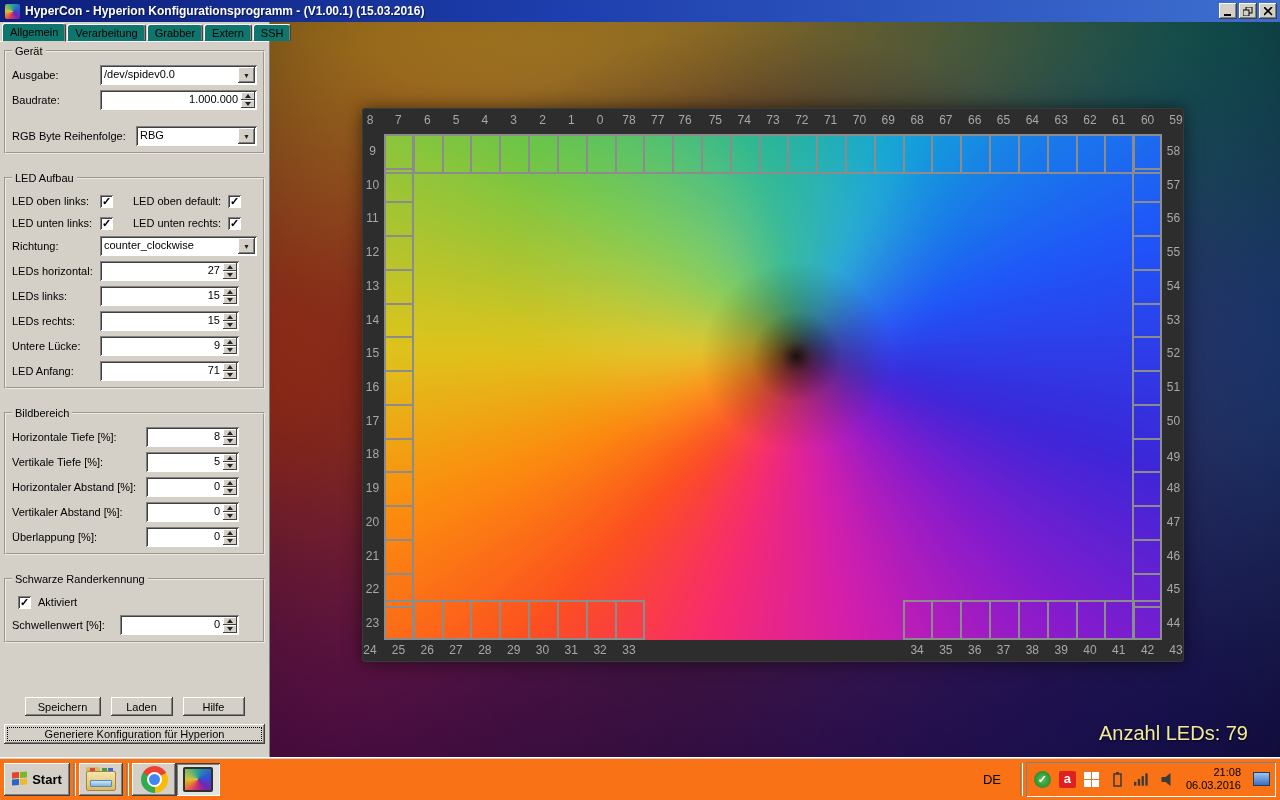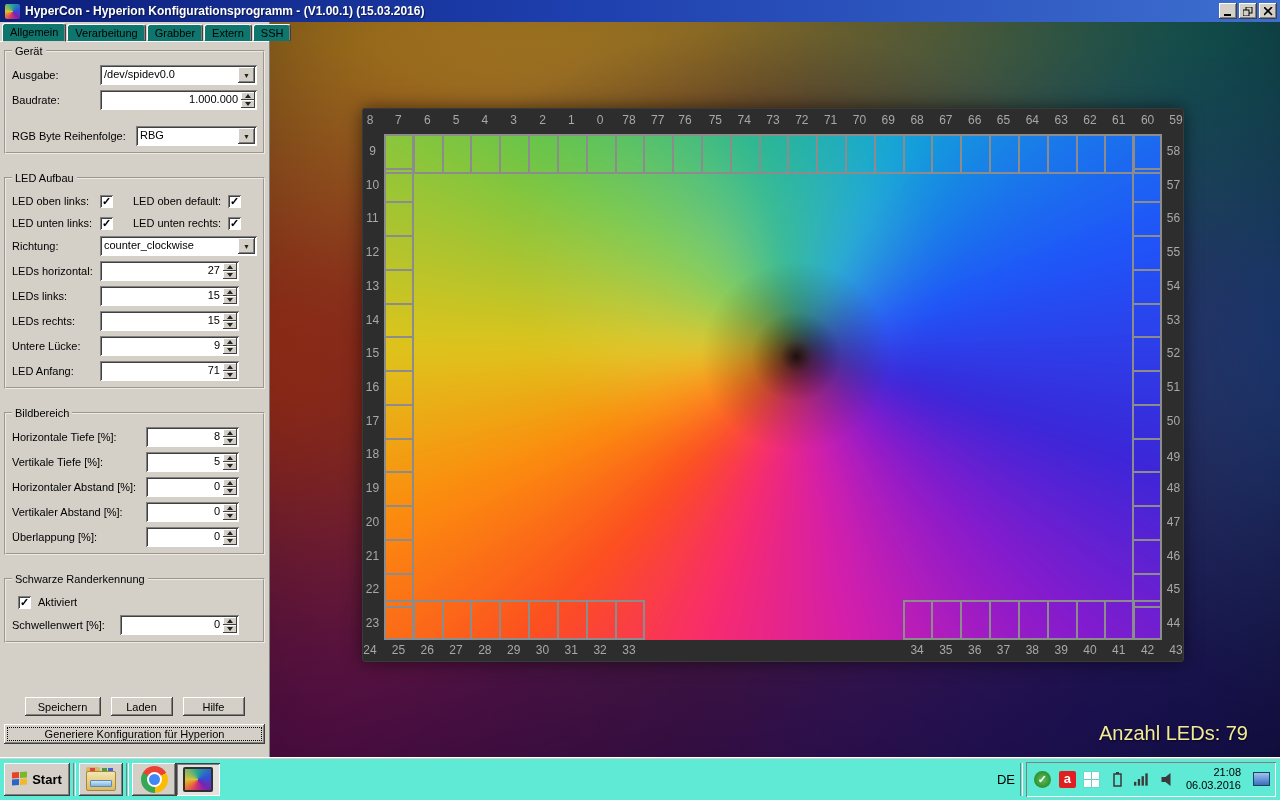--- a/index.html
+++ b/index.html
@@ -106,21 +106,21 @@
   #num-bottom { position:absolute; left:22px; bottom:3px; width:778px; height:16px; }
   #num-top .num, #num-bottom .num { transform:translateX(-50%); }
   #num-left { position:absolute; left:0; top:26px; width:21px; height:506px; }
   #num-right { position:absolute; right:0; top:26px; width:21px; height:506px; }
   #num-left .num, #num-right .num { transform:translateY(-50%); left:0; width:100%; text-align:center; }
 
   #led-count { position:absolute; right:32px; bottom:12px; font-size:20px; color:#f2eb96;
     text-shadow:1px 1px 2px rgba(0,0,0,.6); }
 
   
-  #taskbar { position:absolute; left:0; top:757px; width:1280px; height:43px; background:#5eead4;
+  #taskbar { position:absolute; left:0; top:757px; width:1280px; height:43px; background:#f97316;
     border-top:1px solid #fff; box-shadow:inset 0 1px 0 #d4d0c8; display:flex; align-items:center; padding:0 4px; }
   .tbtn { height:33px; background:#d4d0c8; display:flex; align-items:center; justify-content:center; gap:4px;
     box-shadow:inset -1px -1px 0 #404040, inset 1px 1px 0 #fff, inset -2px -2px 0 #808080; }
   #start-btn { width:66px; font-weight:bold; font-size:13px; }
   .tsep { width:3px; height:33px; margin:0 3px; border-left:1px solid #808080; border-right:1px solid #fff; }
   .qbtn { width:44px; }
   .qbtn.pressed { box-shadow:inset 1px 1px 0 #404040, inset -1px -1px 0 #fff, inset 2px 2px 0 #808080; background:#e4e2dc; }
 
   .winflag { width:16px; height:14px; position:relative; transform:skewY(-4deg); flex:none; }
   .winflag div { position:absolute; width:7px; height:6px; }
@@ -138,21 +138,21 @@
 
   .chromeicon { width:27px; height:27px; border-radius:50%; position:relative; flex:none;
     background:conic-gradient(from -60deg, #ea4335 0deg 120deg, #fbbc05 120deg 240deg, #34a853 240deg 360deg); }
   .chromeicon::before { content:""; position:absolute; left:6px; top:6px; width:15px; height:15px; border-radius:50%; background:#fff; }
   .chromeicon::after { content:""; position:absolute; left:8px; top:8px; width:11px; height:11px; border-radius:50%; background:#4285f4; }
 
   .hypericon { width:30px; height:25px; border-radius:2px; border:2px solid #303030; flex:none;
     background:conic-gradient(from -90deg at 50% 50%, #d8c23c,#2aa98e 22%,#2a55d8 45%,#7a22b0 63%,#d8356a 80%,#e8902a 94%,#d8c23c); }
 
   #tray { margin-left:auto; display:flex; align-items:center; height:35px; }
-  #lang { font-size:13px; margin-right:2px; }
+  #lang { font-size:13px; margin-right:16px; }
   #tray-panel { display:flex; align-items:center; gap:8px; height:35px; padding:0 6px 0 8px;
     box-shadow:inset 1px 1px 0 #808080, inset -1px -1px 0 #fff; }
   .trayicon { width:17px; height:17px; flex:none; }
   .greengear { border-radius:50%; background:radial-gradient(circle,#58c058,#1e7a1e); color:#fff; font-size:11px; font-weight:bold; text-align:center; line-height:17px; }
   .avira { background:#e02020; color:#fff; font-weight:bold; font-size:13px; text-align:center; line-height:16px; border-radius:2px; }
   .gwx { position:relative; background:transparent; }
   .gwx div { position:absolute; width:7px; height:7px; background:#fff; box-shadow:0 0 1px #888; }
   .gwx .p1{left:0;top:1px;} .gwx .p2{left:8px;top:1px;} .gwx .p3{left:0;top:9px;} .gwx .p4{left:8px;top:9px;}
   #clock { text-align:right; font-size:11px; line-height:13px; margin:0 4px 0 2px; white-space:nowrap; }
   .deskicon { width:17px; height:14px; background:linear-gradient(#9cc4ee,#3a6ec0); border:1px solid #204060; }

